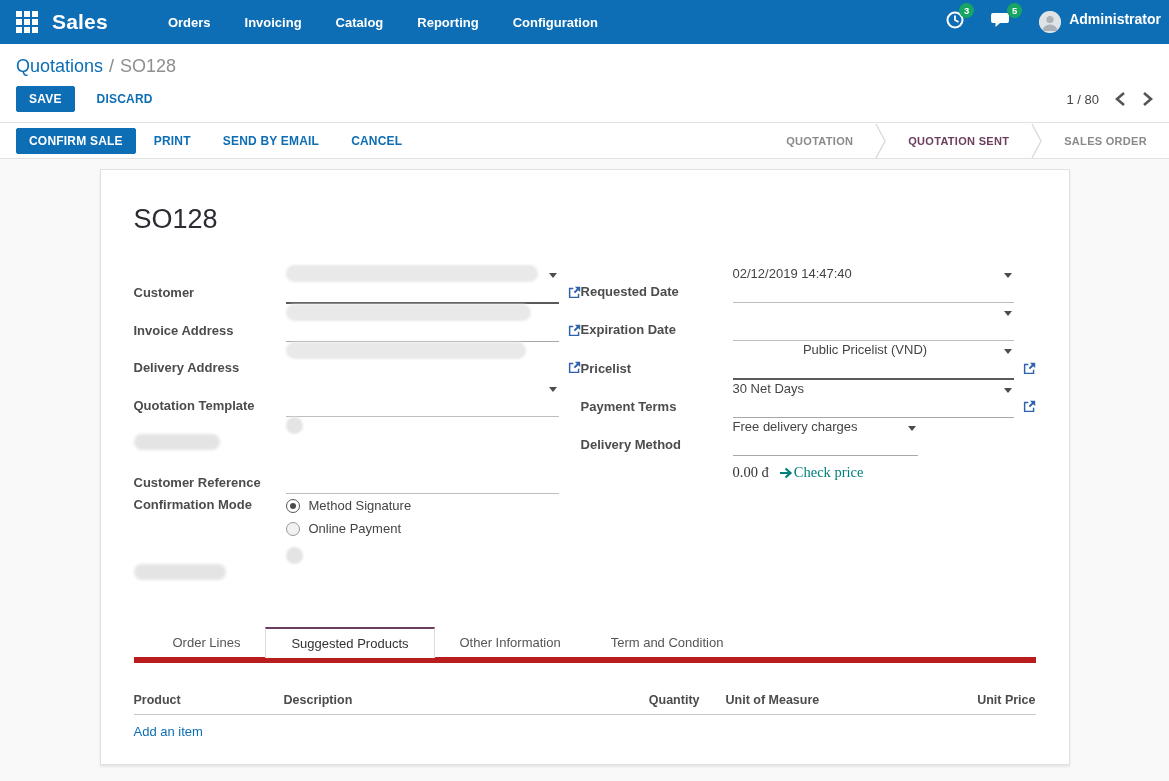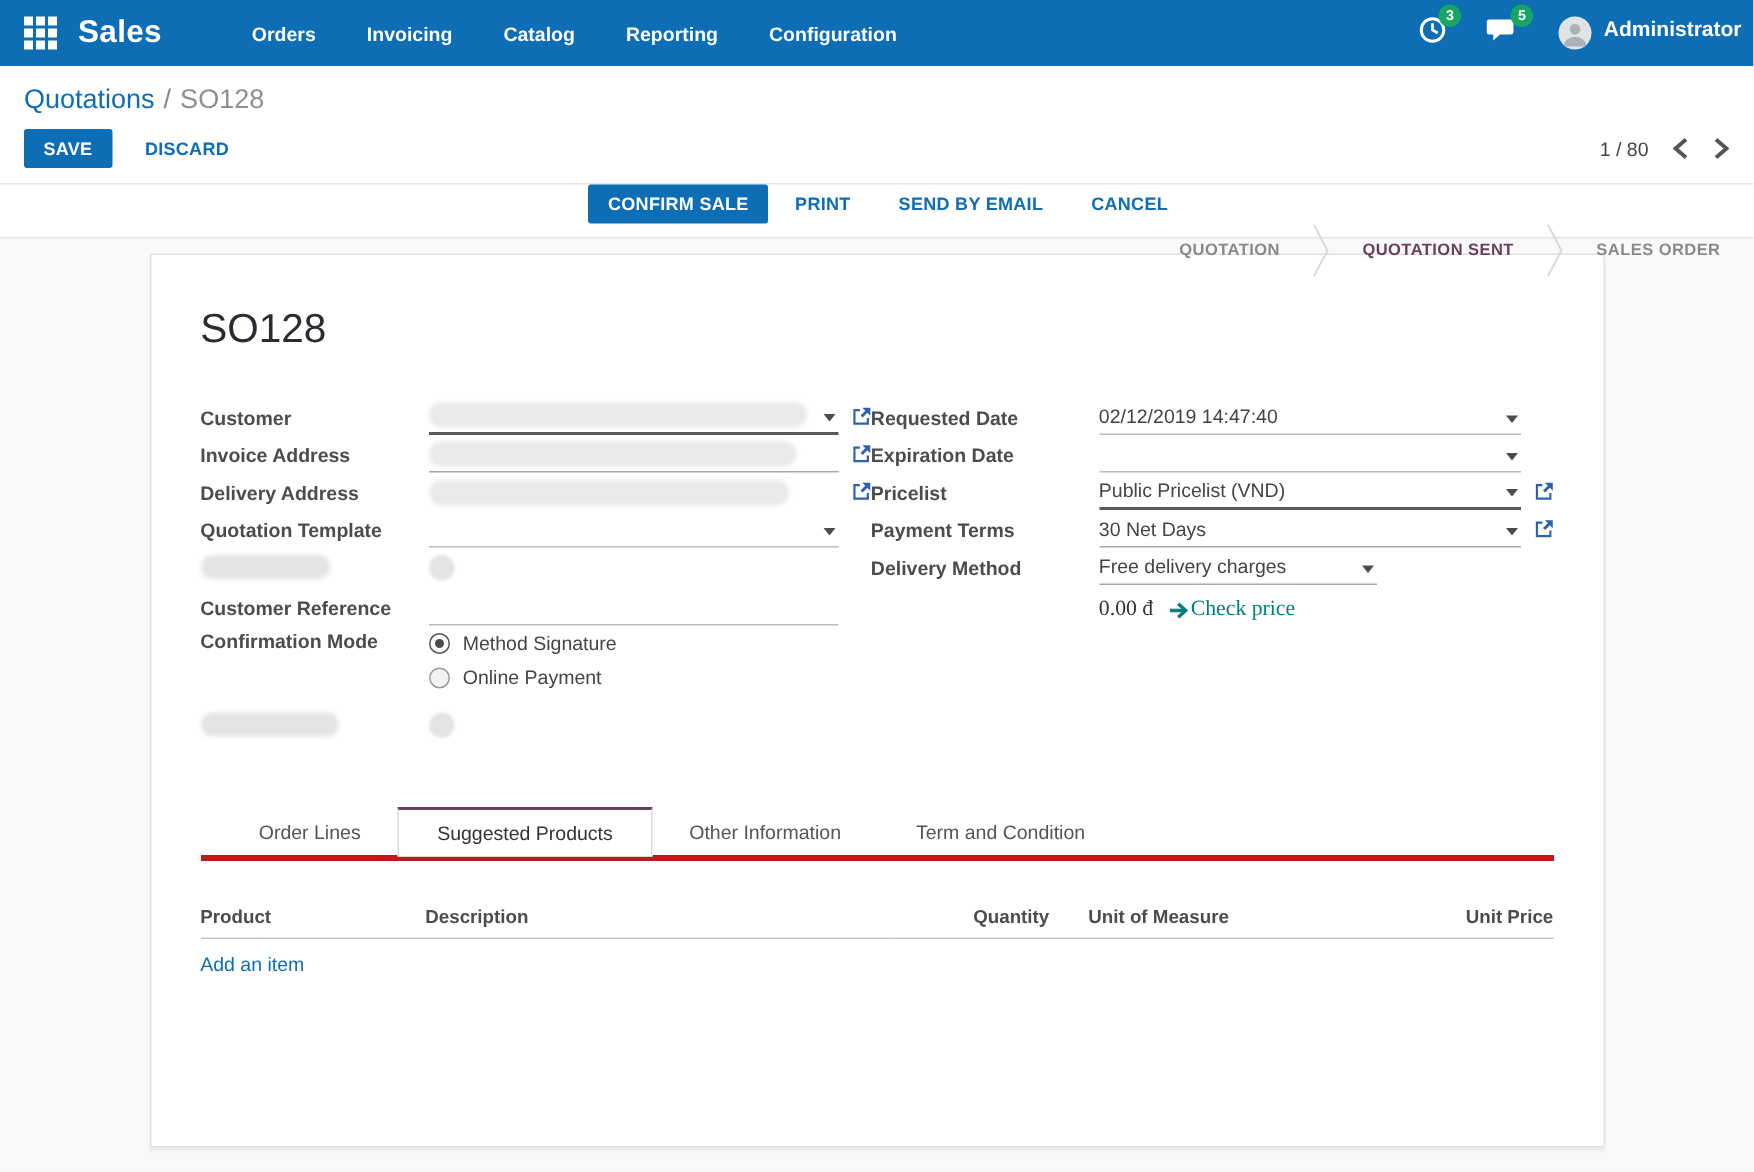--- a/index.html
+++ b/index.html
@@ -29,63 +29,63 @@
   .cp-row { display:flex; align-items:center; margin-top:7px; }
   .btn-primary { background:#0d6eb5; color:#fff; border:1px solid #0d6eb5; font-size:12px; font-weight:bold;
     padding:5px 12px; border-radius:2px; cursor:pointer; font-family:inherit; letter-spacing:.2px; }
   .btn-link { background:none; border:none; color:#0d6eb5; font-size:12px; font-weight:bold; padding:5px 12px;
     cursor:pointer; font-family:inherit; margin-left:10px; letter-spacing:.2px; }
   .pager { margin-left:auto; display:flex; align-items:center; gap:16px; font-size:13px; color:#444; }
   .pager .pg-btn { cursor:pointer; display:flex; align-items:center; }
 
   
   .statusbar { background:#fff; border-top:1px solid #e2e2e2; border-bottom:1px solid #e2e2e2;
-    height:37px; display:flex; align-items:center; padding-left:16px;flex-direction:column; }
+    height:37px; display:flex; align-items:center; padding-left:16px; }
   .sb-buttons { display:flex; align-items:center; gap:4px; }
   .sb-link { background:none; border:none; color:#0d6eb5; font-size:12px; font-weight:bold; padding:5px 14px;
     cursor:pointer; font-family:inherit; letter-spacing:.2px; }
   .sb-states { margin-left:auto; display:flex; align-items:stretch; height:100%; }
   .sb-state { display:flex; align-items:center; padding:0 22px; font-size:11px; font-weight:bold; color:#8a8a8a;
     letter-spacing:.3px; cursor:pointer; }
   .sb-state.active { color:#6b3e5e; }
   .sb-arrow { display:flex; align-items:center; }
 
   
   .content { height:621px; padding-top:10px; }
   .sheet { width:970px; margin:0 auto; background:#fff; border:1px solid #e0e0e0; height:596px;
     box-shadow:0 2px 2px rgba(0,0,0,.08); padding:20px 33px 0 33px; }
   .sheet-title { font-size:27px; color:#2b2b33; margin:14px 0 30px 0; font-weight:normal; }
 
   .o-group { display:flex; }
   .o-col-left { width:452px; }
   .o-col-right { width:460px; }
   .o-row { display:flex; align-items:flex-end; min-height:25px; margin-bottom:0; }
   .o-label { width:152px; font-size:13px; font-weight:bold; color:#4c4c4c; padding-bottom:4px; flex-shrink:0; }
-  .o-field { flex:1; display:flex; align-items:flex-end; padding-bottom:3px; position:relative; cursor:text; }
+  .o-field { flex:1; display:flex; align-items:flex-end; padding-bottom:20px; position:relative; cursor:text; }
   .u-1 { border-bottom:1px solid #a8a8a8; }
-  .u-dark { border-bottom:2px solid #5a5a5a; }
+  .u-dark { border-bottom:2px solid #5a5a5a;text-align:center; }
   .u-light { border-bottom:1px solid #bdbdbd; }
   .o-value { font-size:13px; color:#444; line-height:17px; flex:1; white-space:nowrap; }
   .caret { width:0; height:0; border-left:4px solid transparent; border-right:4px solid transparent;
     border-top:5px solid #4c4c4c; margin:0 2px 4px 6px; align-self:flex-end; flex-shrink:0; }
   .ext-icon { margin:0 0 1px 9px; flex-shrink:0; cursor:pointer; align-self:flex-end; }
   .blob { background:#e9e9e9; border-radius:9px; filter:blur(1.3px); height:17px; }
   .blob-pill { width:86px; height:16px; border-radius:9px; background:#e4e4e4; filter:blur(1.5px); }
   .blob-circle { width:17px; height:17px; border-radius:50%; background:#e4e4e4; filter:blur(1.2px); }
   .radio-row { display:flex; align-items:center; gap:9px; min-height:23px; cursor:pointer; }
   .radio { width:14px; height:14px; border-radius:50%; border:1px solid #9a9a9a; background:#f2f2f2; position:relative; flex-shrink:0; }
   .radio.checked { border-color:#555; background:#fff; }
   .radio.checked::after { content:""; position:absolute; left:3px; top:3px; width:6px; height:6px; border-radius:50%; background:#4c4c4c; }
   .radio-label { font-size:13px; color:#444; }
   .money-row { display:flex; align-items:center; gap:10px; margin-top:4px;
     font-family:"Liberation Serif", serif; font-size:14.5px; color:#333; }
   .check-price { color:#00807c; cursor:pointer; display:flex; align-items:center; gap:1px; font-family:"Liberation Serif", serif; }
 
   
-  .tabs { display:flex; margin-top:42px; border-bottom:4px solid #b91c1c; padding-left:14px; height:37px;text-align:center; }
+  .tabs { display:flex; margin-top:42px; border-bottom:6px solid #b91c1c; padding-left:14px; height:37px;text-align:center; }
   .tab { font-size:13px; color:#555; padding:0 25px; display:flex; align-items:center; cursor:pointer; position:relative; top:1px; }
   .tab.active { background:#fff; border:1px solid #dcdcdc; border-bottom:1px solid #fff; border-top:2px solid #6b3e5e; color:#333; }
 
   
   .table-area { padding-top:26px; }
   .tbl { width:100%; border-collapse:collapse; }
   .tbl th { font-size:12.5px; font-weight:bold; color:#4c4c4c; text-align:left; padding:4px 0 7px 0; border-bottom:1px solid #c9c9c9; }
   .tbl th.num { text-align:right; }
   .tbl .col-product { width:150px; }
   .tbl .col-qty { width:105px; }

